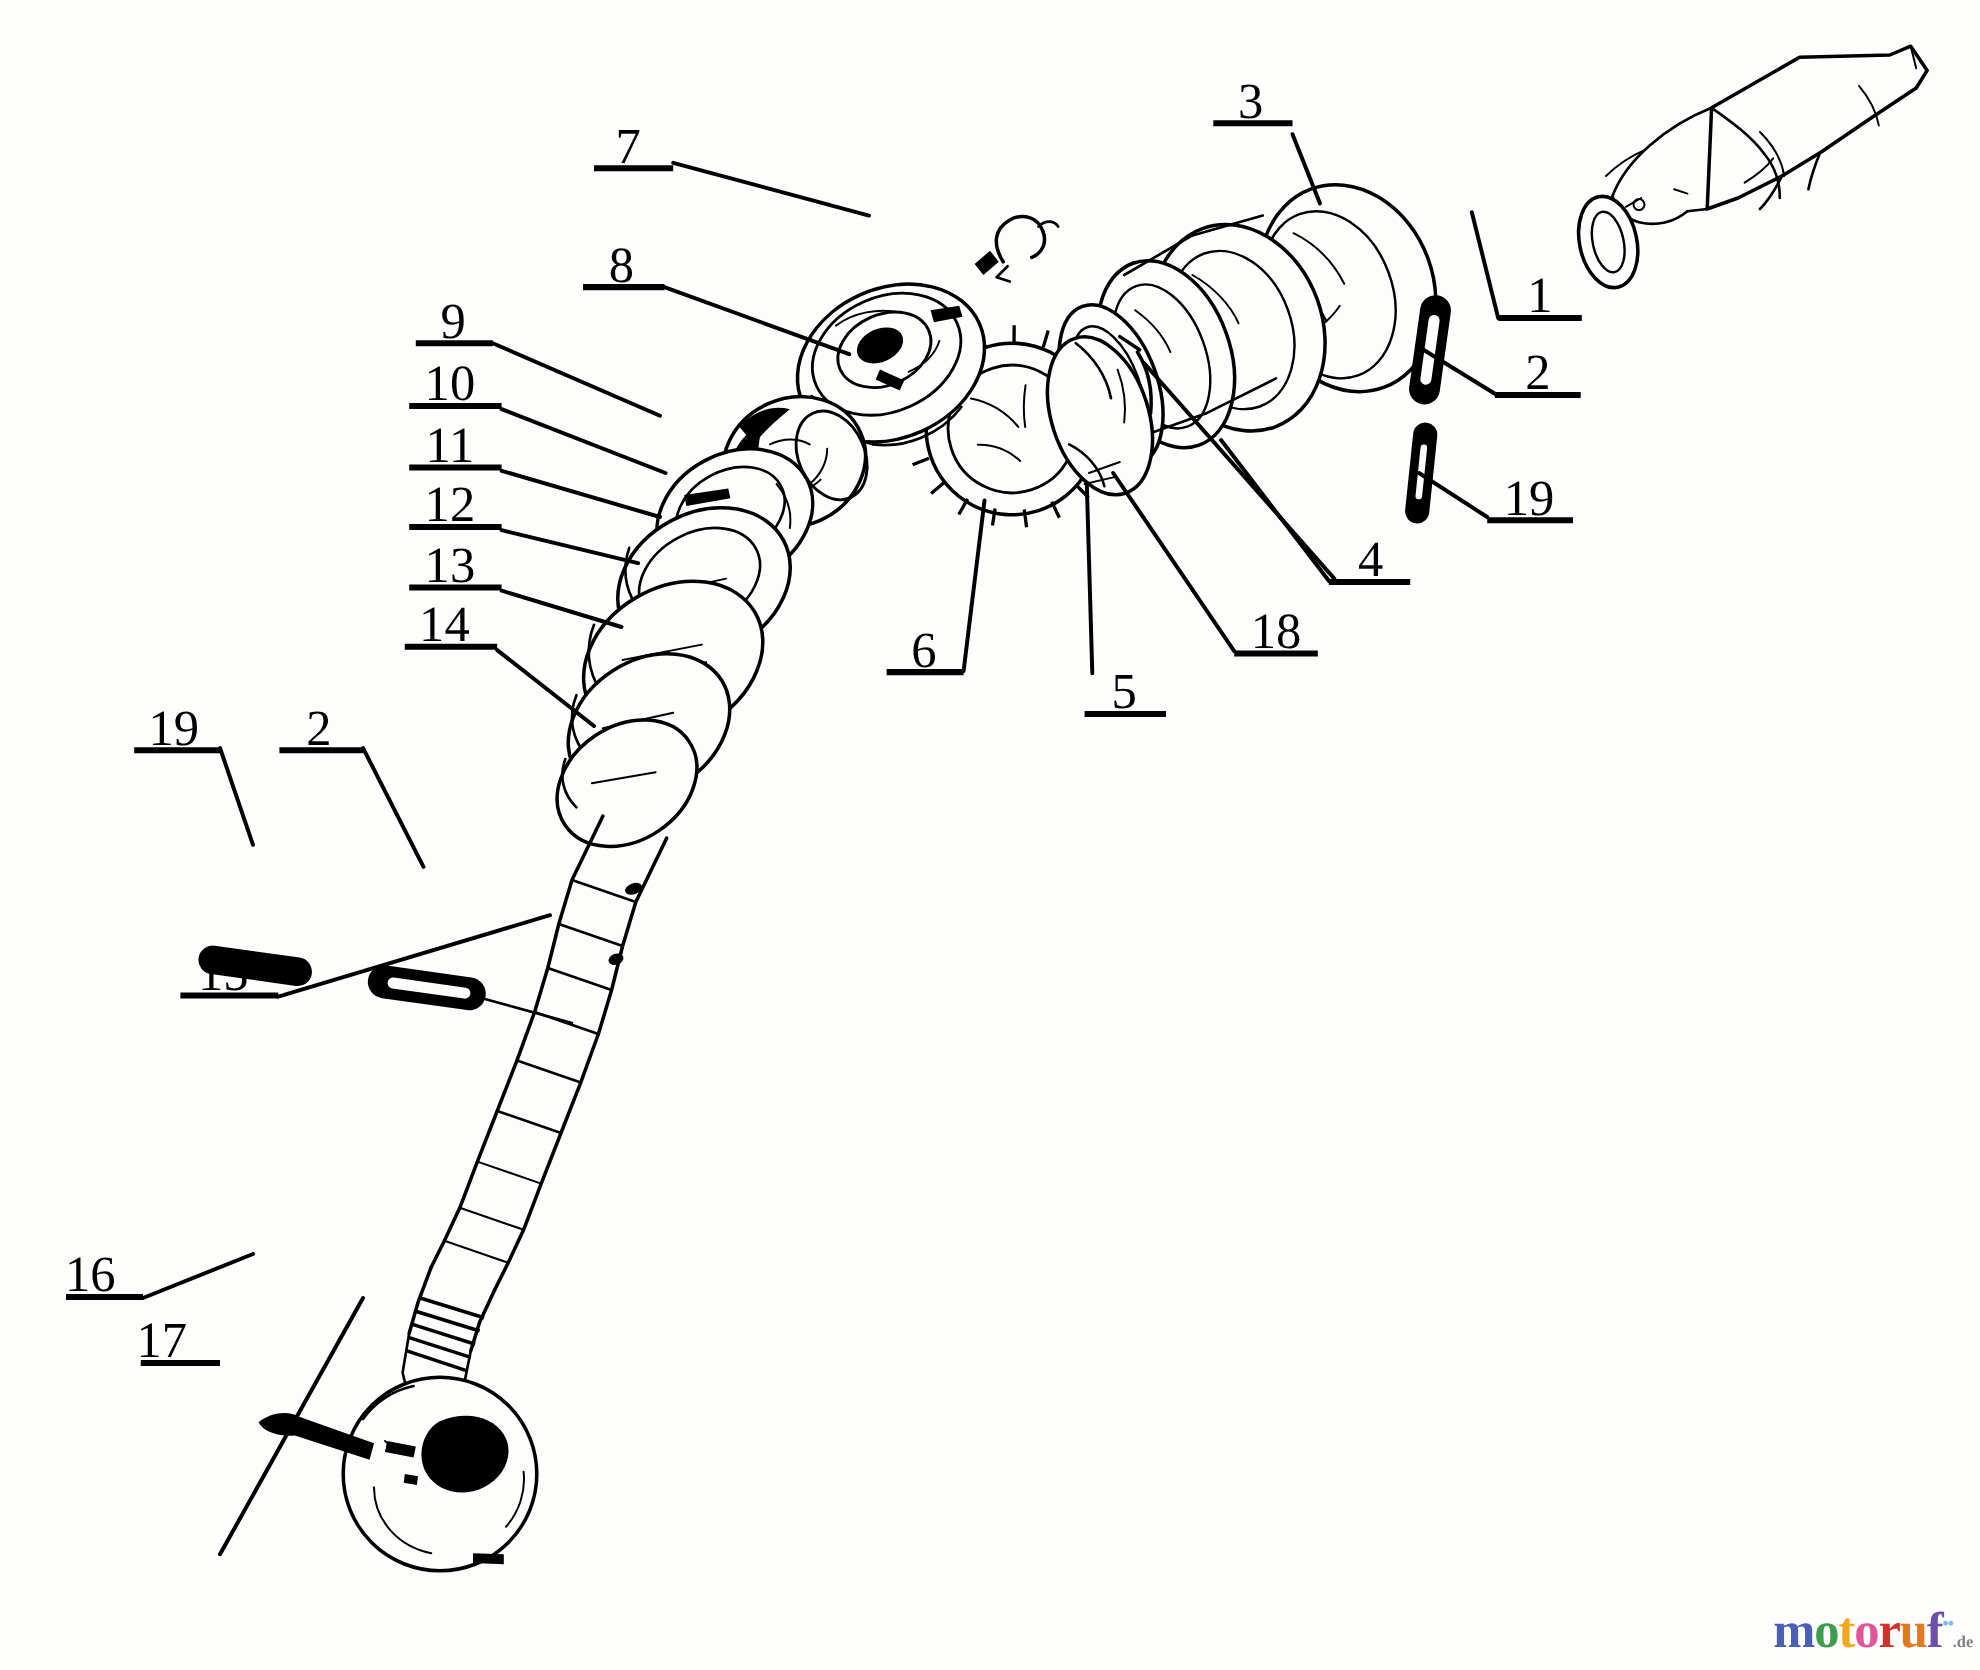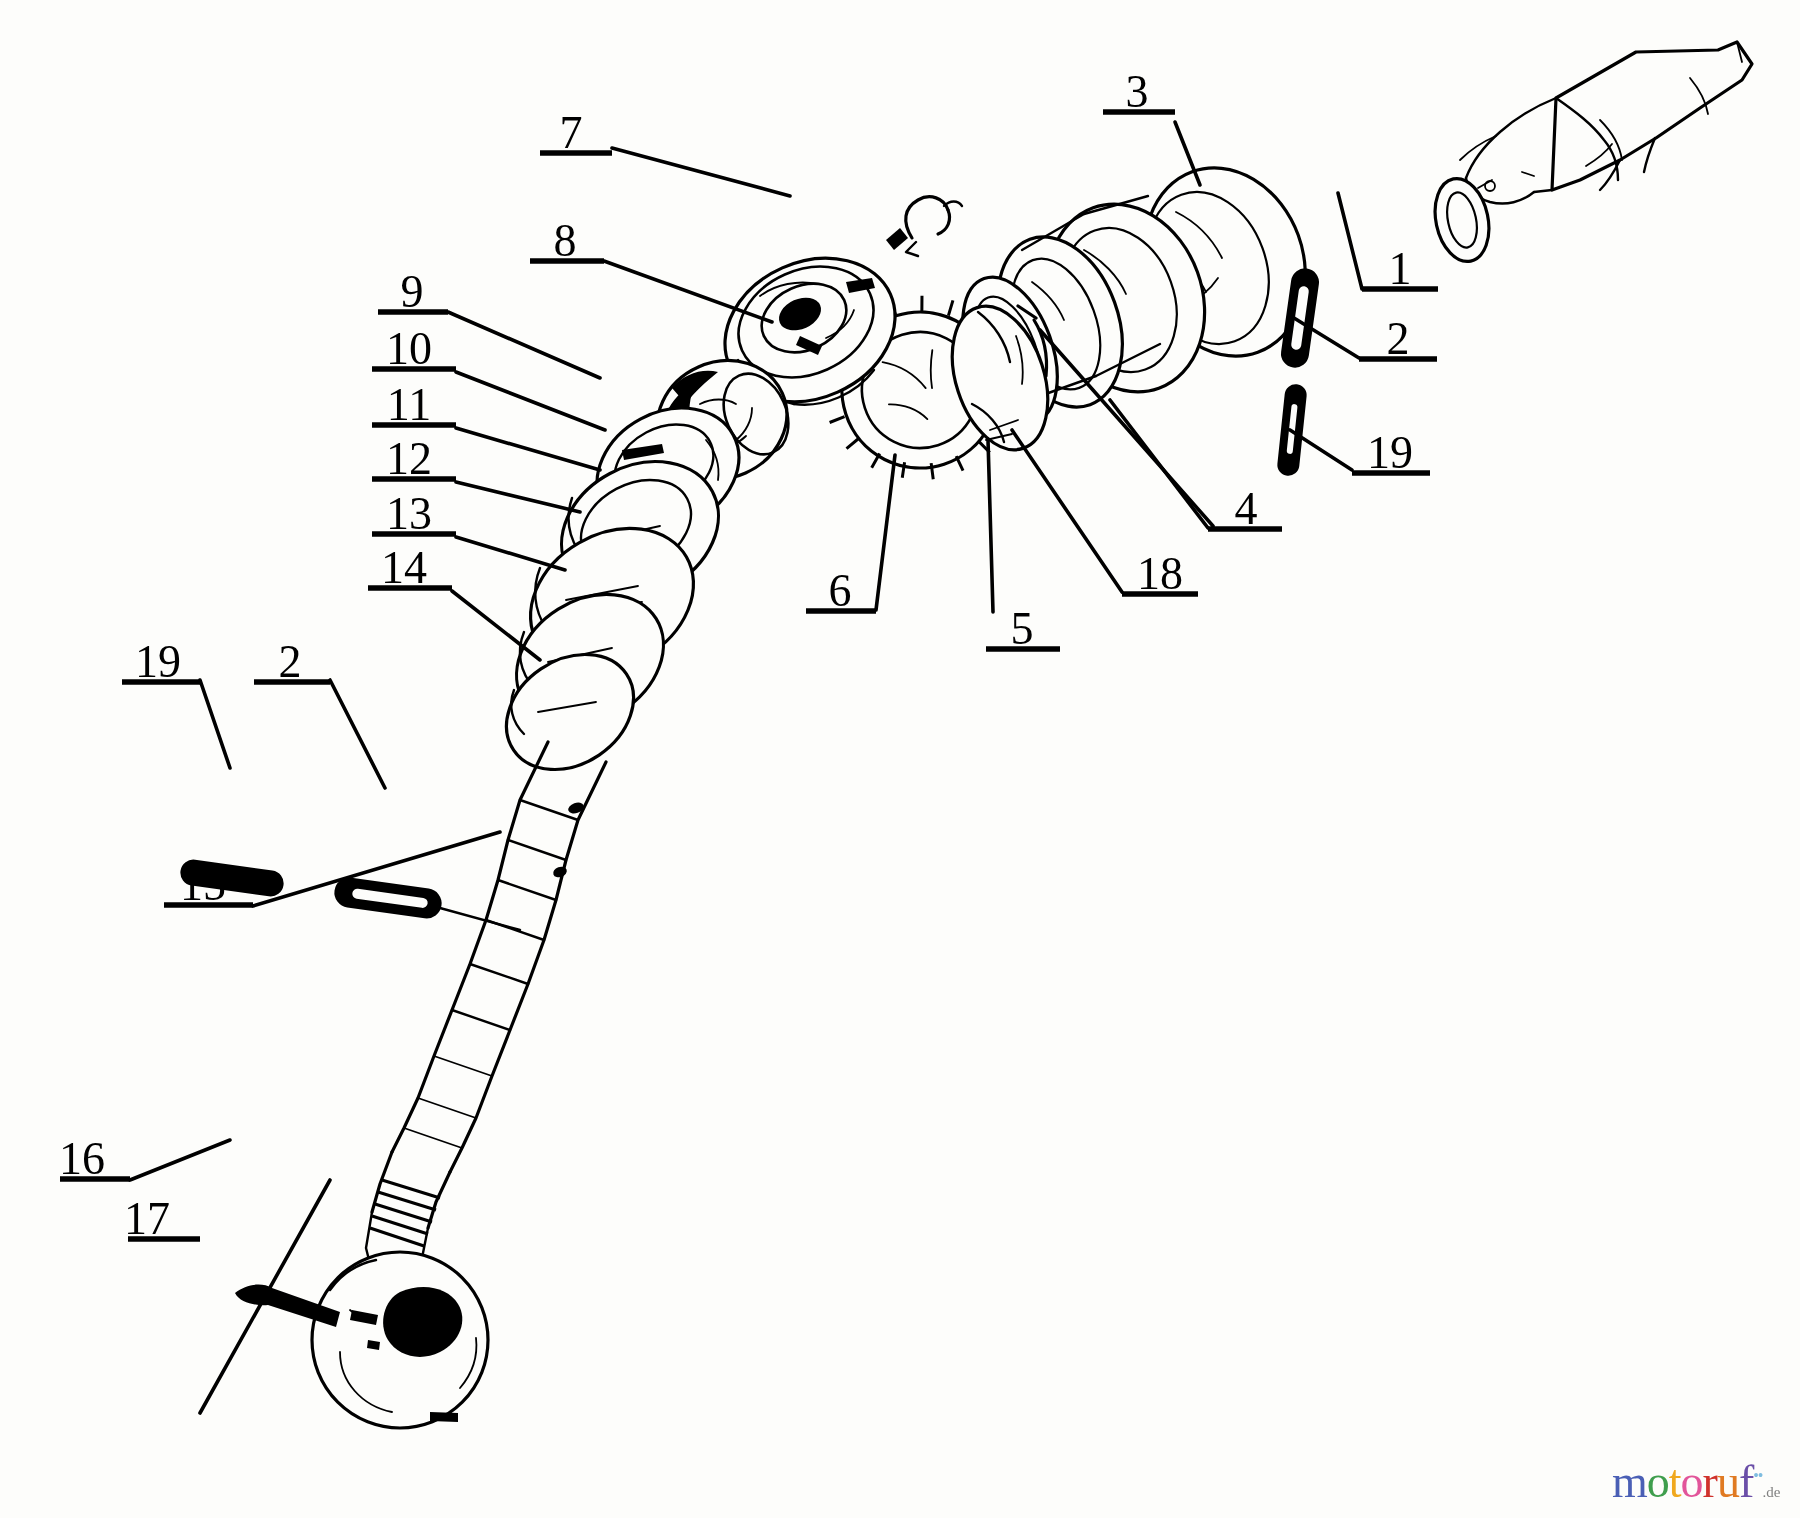--- a/index.html
+++ b/index.html
@@ -27,21 +27,21 @@
   .wm {
     position: absolute;
     left: 1612px;
     top: 1455px;
     font-family: "Liberation Serif", "DejaVu Serif", serif;
     font-size: 46px;
     letter-spacing: -1px;
     white-space: nowrap;
     user-select: none;
   }
-  .wm span { display: inline; }
+  .wm span { display: inline; font-weight: bold; }
   .wm .suffix {
     font-size: 15px;
     vertical-align: baseline;
     letter-spacing: 0;
   }
   .wm .dotacc {
     font-size: 16px;
     vertical-align: super;
   }
 </style>

